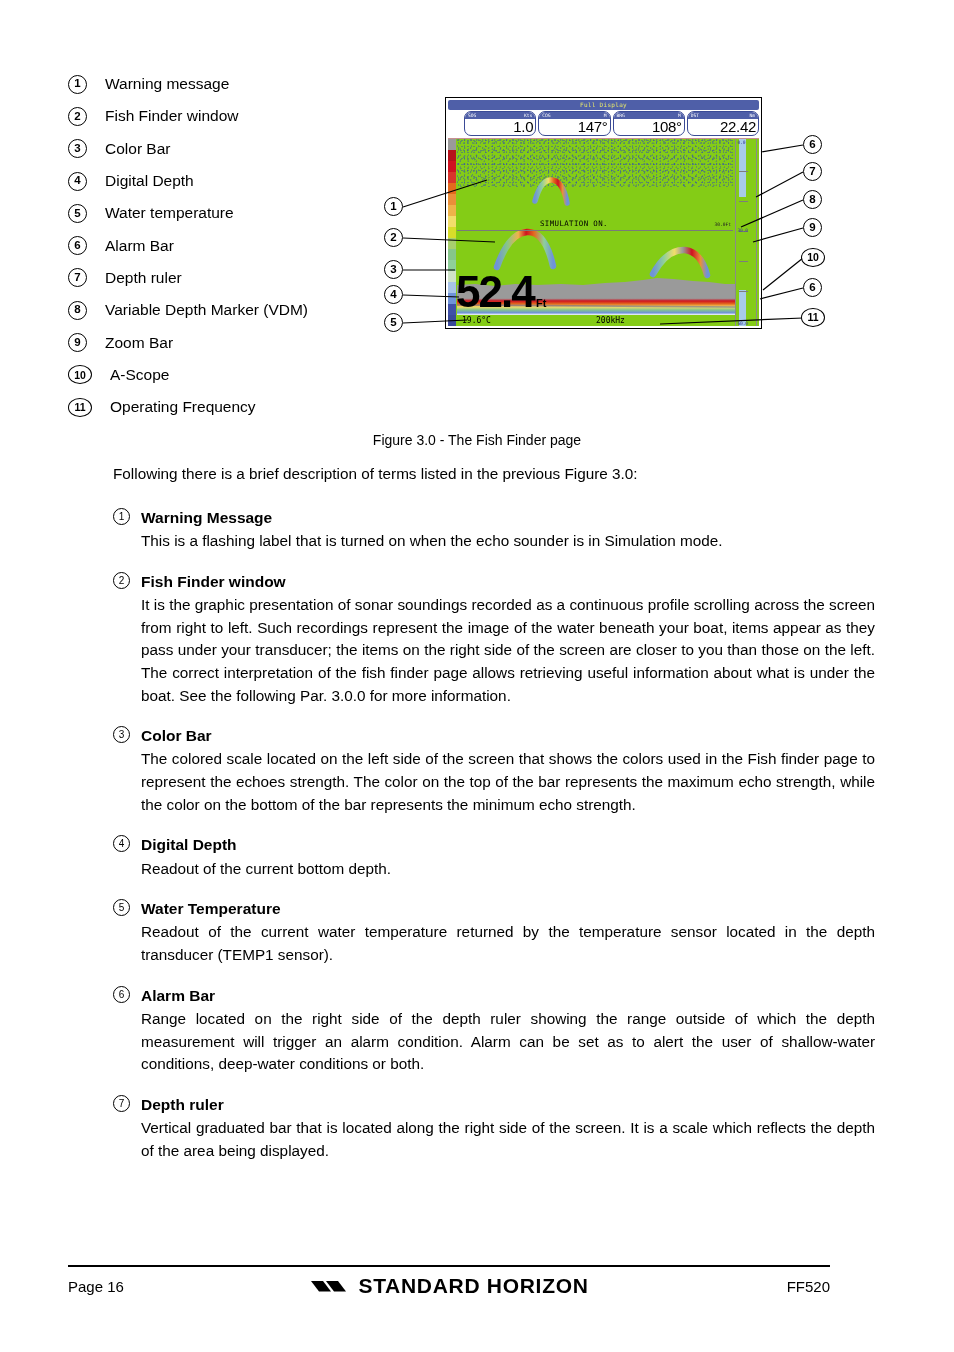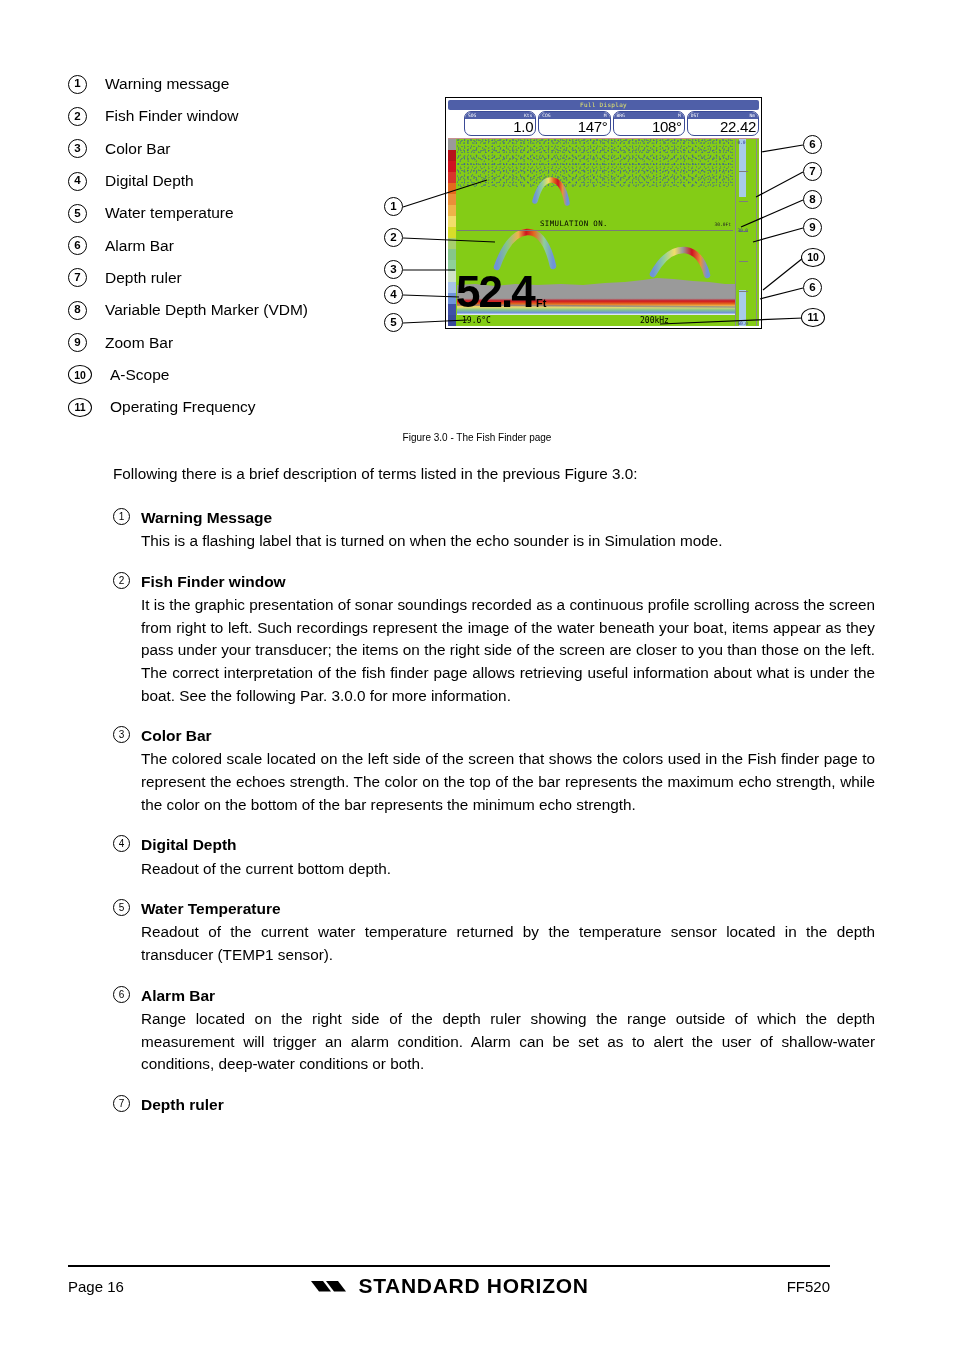--- a/index.html
+++ b/index.html
@@ -216,21 +216,20 @@
     bottom: 1px;
     font-family: "DejaVu Sans Mono", monospace;
     font-size: 8px;
   }
   .freq-text {
     position: absolute;
     left: 148px;
     bottom: 1px;
     font-family: "DejaVu Sans Mono", monospace;
     font-size: 8px;
-    margin-left: 44px;
   }
 
   
   #rulerzone {
     position: absolute;
     right: 0;
     top: 0;
     bottom: 0;
     width: 26px;
   }
@@ -293,21 +292,21 @@
     box-sizing: border-box;
     line-height: 1;
   }
   .callout.wide { width: 24px; font-size: 10.5px; }
 
   #figcaption {
     position: absolute;
     left: 0; right: 0;
     top: 432px;
     text-align: center;
-    font-size: 10px;
+    font-size: 14px;
   }
 
   
   #body-text {
     position: absolute;
     left: 68px;
     top: 463px;
     width: 762px;
     font-size: 15.3px;
     line-height: 1.5;
@@ -657,20 +656,21 @@
           <div class="term-circle">6</div>
           <div class="term-title">Alarm Bar</div>
         </div>
         <div class="term-body">Range located on the right side of the depth ruler showing the range outside of which the depth measurement will trigger an alarm condition. Alarm can be set as to alert the user of shallow-water conditions, deep-water conditions or both.</div>
       </div>
       <div class="term-block">
         <div class="term-head">
           <div class="term-circle">7</div>
           <div class="term-title">Depth ruler</div>
         </div>
+        <div class="term-body">Vertical graduated bar that is located along the right side of the screen. It  is a scale which reflects the depth of the area being displayed.</div>
       </div>
     </div>
 </div>
 
 <div id="footer-rule"></div>
 <div id="footer">
   <div id="footer-page">Page  16</div>
   <div id="footer-brand">
     <svg width="40" height="15" viewBox="0 0 40 15">
       <path d="M2 2 L14 2 L22 12.5 L10 12.5 Z" fill="#000"></path>

